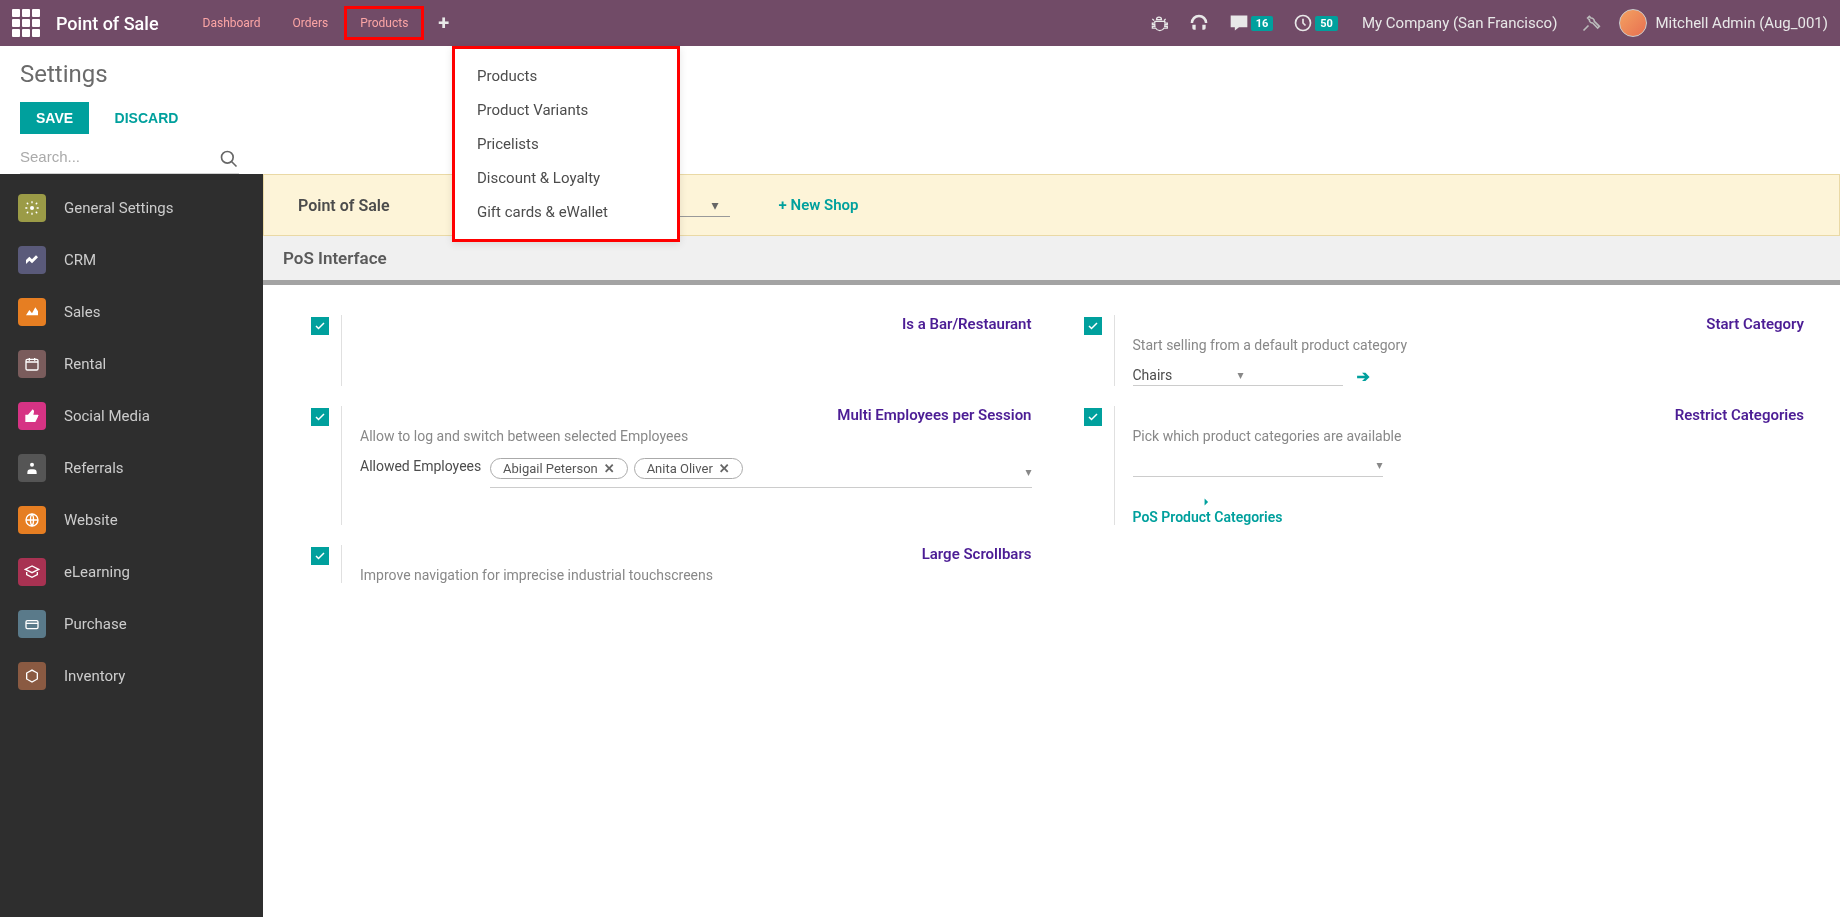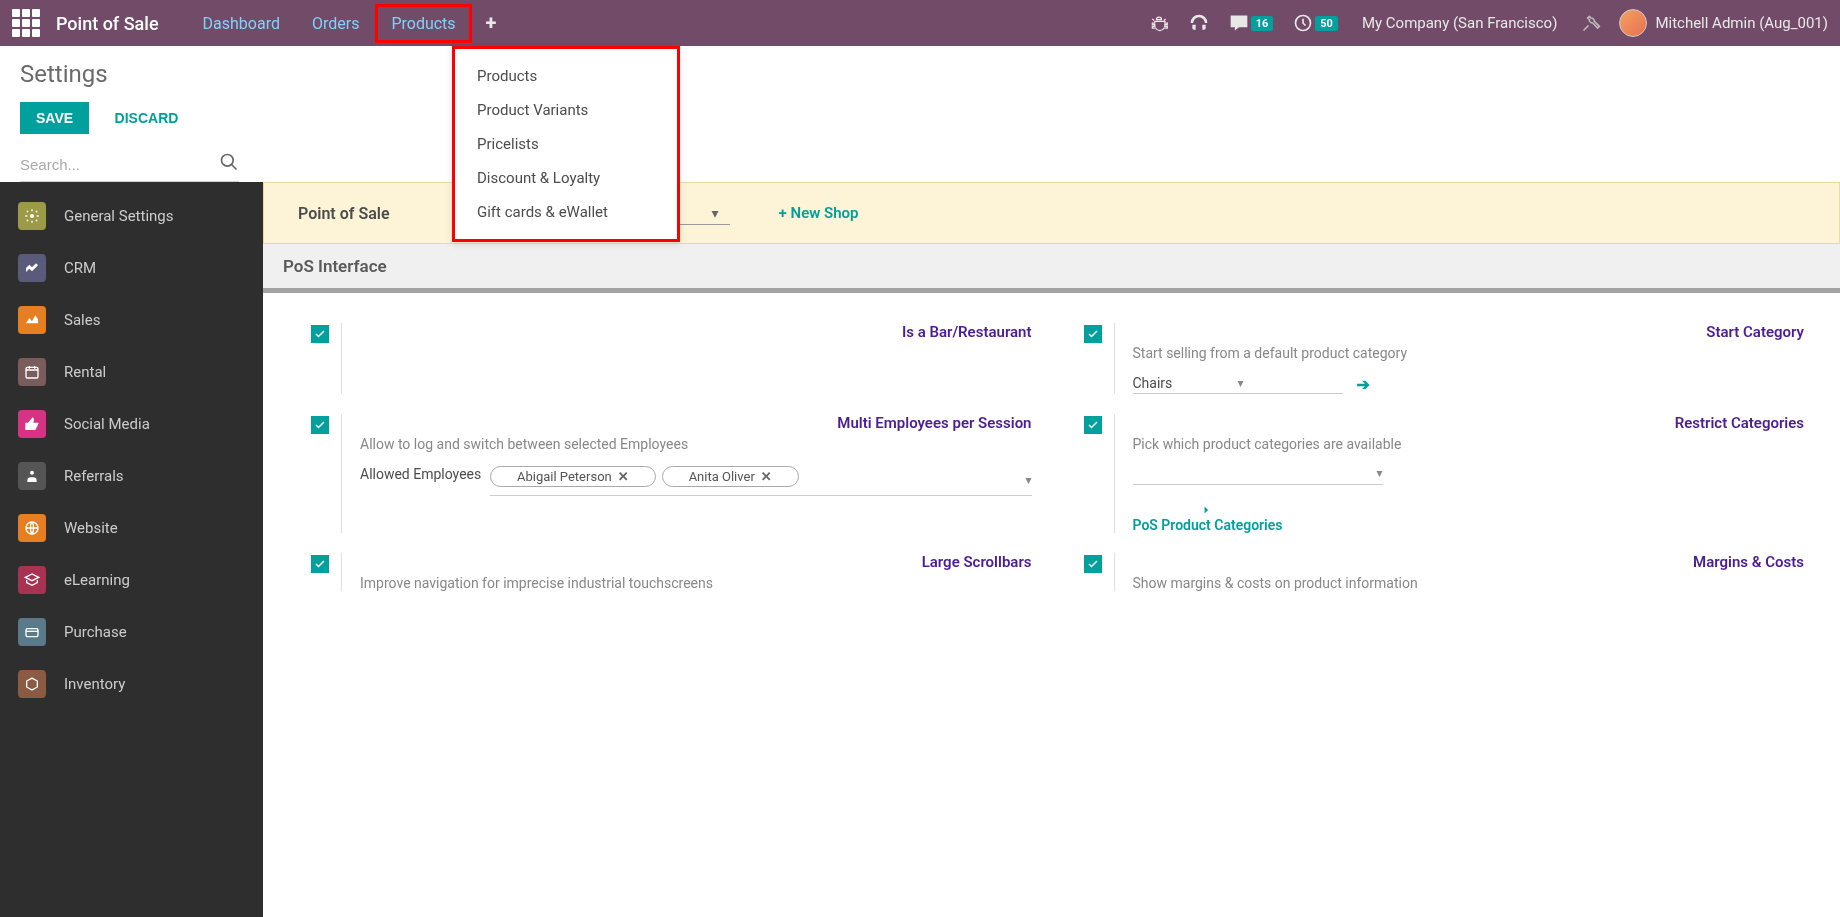--- a/index.html
+++ b/index.html
@@ -2,40 +2,40 @@
 <html><head>
 <meta charset="utf-8">
 <style>
 * { box-sizing: border-box; margin: 0; padding: 0; }
 body { font-family: -apple-system, BlinkMacSystemFont, "Segoe UI", Roboto, sans-serif; font-size: 14px; color: #4c4c4c; background: #fff; overflow: hidden; }
 
 .topbar { background: #714b67; height: 46px; display: flex; align-items: center; padding: 0 12px; color: #fff; position: relative; z-index: 100; }
 .apps-icon { width: 28px; height: 28px; display: grid; grid-template-columns: repeat(3, 1fr); grid-template-rows: repeat(3, 1fr); gap: 2px; margin-right: 16px; cursor: pointer; }
 .apps-icon span { background: #fff; border-radius: 1px; }
 .app-title { font-size: 18px; font-weight: 500; margin-right: 28px; }
-.menu-item { font-size: 16px; padding: 10px 16px; cursor: pointer; color: #7dd3fc; }
+.menu-item { font-size: 12px; padding: 10px 16px; cursor: pointer; color: #fca5a5; }
 .menu-item.active { border: 3px solid #ff0000; padding: 7px 13px; }
 .plus-icon { font-size: 20px; padding: 0 14px; cursor: pointer; color: #e8e8e8; font-weight: bold; }
 .spacer { flex: 1; }
 .top-icon { margin: 0 10px; cursor: pointer; display: flex; align-items: center; position: relative; }
 .top-icon svg { width: 20px; height: 20px; fill: #e8e8e8; }
 .badge { background: #00a09d; color: #fff; font-size: 11px; padding: 1px 5px; border-radius: 2px; margin-left: 2px; font-weight: bold; }
 .company { margin: 0 14px; font-size: 15px; color: #e8e8e8; cursor: pointer; }
 .avatar { width: 28px; height: 28px; border-radius: 50%; background: linear-gradient(135deg, #f4a261, #e76f51); margin: 0 8px; border: 1px solid #ccc; }
 .username { font-size: 15px; color: #e8e8e8; cursor: pointer; }
 
 .dropdown { position: absolute; top: 46px; left: 452px; background: #fff; border: 3px solid #ff0000; width: 228px; padding: 10px 0; z-index: 200; box-shadow: 0 2px 8px rgba(0,0,0,0.1); }
 .dropdown-item { padding: 8px 22px; font-size: 15px; color: #4c4c4c; cursor: pointer; }
 
 .subheader { display: flex; align-items: flex-start; padding: 14px 20px 0; flex-direction: column; }
 .subheader-left { flex: 0 0 50%; }
 .page-title { font-size: 24px; color: #6b6b6b; font-weight: 400; margin-bottom: 14px; }
 .btn-save { background: #00a09d; color: #fff; border: none; padding: 8px 16px; font-size: 14px; font-weight: 600; cursor: pointer; margin-right: 12px; }
 .btn-discard { background: transparent; color: #00a09d; border: none; padding: 8px 10px; font-size: 14px; font-weight: 600; cursor: pointer; }
-.searchbox { flex: 1; display: flex; align-items: flex-start; border-bottom: 1px solid #d0d0d0; padding: 4px 0; margin-top: 14px; }
+.searchbox { flex: 1; display: flex; align-items: flex-end; border-bottom: 1px solid #d0d0d0; padding: 4px 0; margin-top: 6px; }
 .searchbox input { flex: 1; border: none; outline: none; font-size: 15px; padding: 4px 0; background: transparent; }
 .searchbox input::placeholder { color: #aaa; }
 .search-icon { width: 20px; height: 20px; cursor: pointer; }
 .search-icon svg { stroke: #666; fill: none; stroke-width: 2; }
 
 .body { display: flex; height: calc(100vh - 46px - 97px); }
 .sidebar { width: 263px; background: #2e2e2e; color: #ccc; overflow-y: auto; padding-top: 8px; }
 .sidebar::-webkit-scrollbar { width: 10px; }
 .sidebar::-webkit-scrollbar-track { background: #d0d0d0; }
 .sidebar::-webkit-scrollbar-thumb { background: #888; border-radius: 4px; }
@@ -60,21 +60,21 @@
 .setting-body { flex: 1; }
 .setting-title { font-size: 15px; font-weight: 600; color: #4c1d95; text-align: right; }
 .setting-desc { font-size: 14px; color: #888; margin-top: 4px; }
 .field-row { display: flex; align-items: flex-start; margin-top: 14px; }
 .field-label { width: 130px; font-size: 14px; color: #4c4c4c; }
 .field-val { flex: 1; }
 .select-line { border-bottom: 1px solid #ccc; display: flex; align-items: center; width: 210px; padding-bottom: 2px; }
 .select-line span { flex: 1; }
 .caret-down { color: #888; font-size: 12px; cursor: pointer; }
 .arrow-right { color: #00a09d; font-size: 16px; margin-left: 14px; cursor: pointer; font-weight: bold; }
-.tag { display: inline-flex; align-items: center; border: 1px solid #aaa; border-radius: 14px; padding: 2px 26px; font-size: 13px; color: #555; margin-right: 6px; margin-bottom: 6px; }
+.tag { display: inline-flex; align-items: center; border: 1px solid #aaa; border-radius: 14px; padding: 2px 12px; font-size: 13px; color: #555; margin-right: 6px; margin-bottom: 6px; }
 .tag-x { margin-left: 6px; color: #666; cursor: pointer; font-weight: bold; }
 .tag-input { border-bottom: 1px solid #ccc; display: flex; flex-wrap: wrap; align-items: center; min-width: 240px; padding-bottom: 2px; }
 .link-action { color: #00a09d; font-weight: 600; font-size: 14px; margin-top: 18px; display: inline-flex; align-items: center; cursor: pointer; flex-direction: column; }
 .link-action svg { width: 14px; height: 14px; fill: #00a09d; margin-right: 6px; }
 .empty-select { border-bottom: 1px solid #ccc; width: 250px; display: flex; padding-bottom: 4px; }
 </style>
 </head>
 <body>
 
 <div class="topbar">
@@ -353,30 +353,16 @@
               </svg>
             </div>
           </div>
         <div class="divider"></div>
         <div class="setting-body">
           <div class="setting-title">Large Scrollbars</div>
           <div class="setting-desc">Improve navigation for imprecise industrial touchscreens</div>
         </div>
       </div>
 
-      <div class="setting">
-        <div class="chk-wrap">
-            <div class="chk">
-              <svg viewBox="0 0 24 24">
-                <path d="M4 12l5 5L20 6"></path>
-              </svg>
-            </div>
-          </div>
-        <div class="divider"></div>
-        <div class="setting-body">
-          <div class="setting-title">Margins &amp; Costs</div>
-          <div class="setting-desc">Show margins &amp; costs on product information</div>
-        </div>
-      </div>
 
     </div>
   </div>
 </div>
 
 </body></html>

